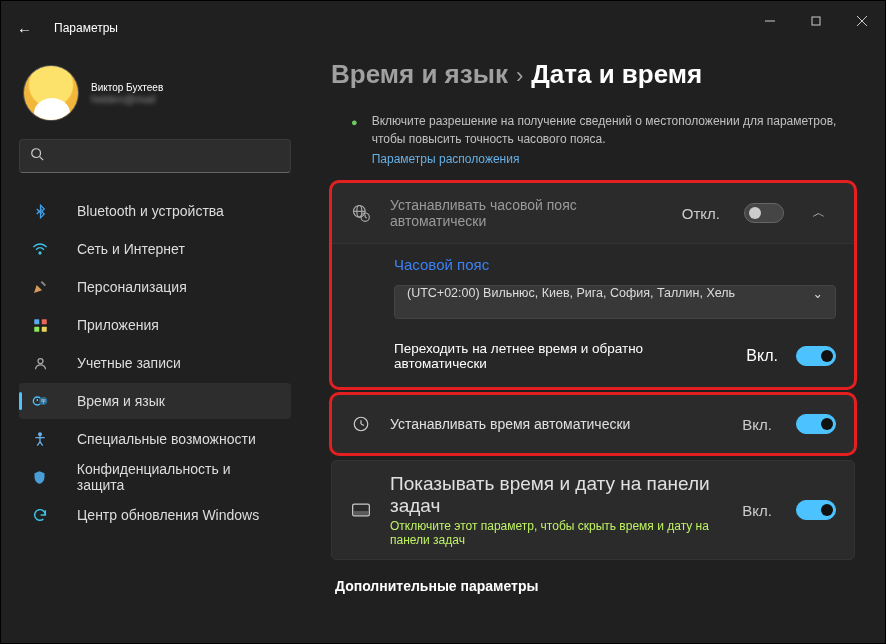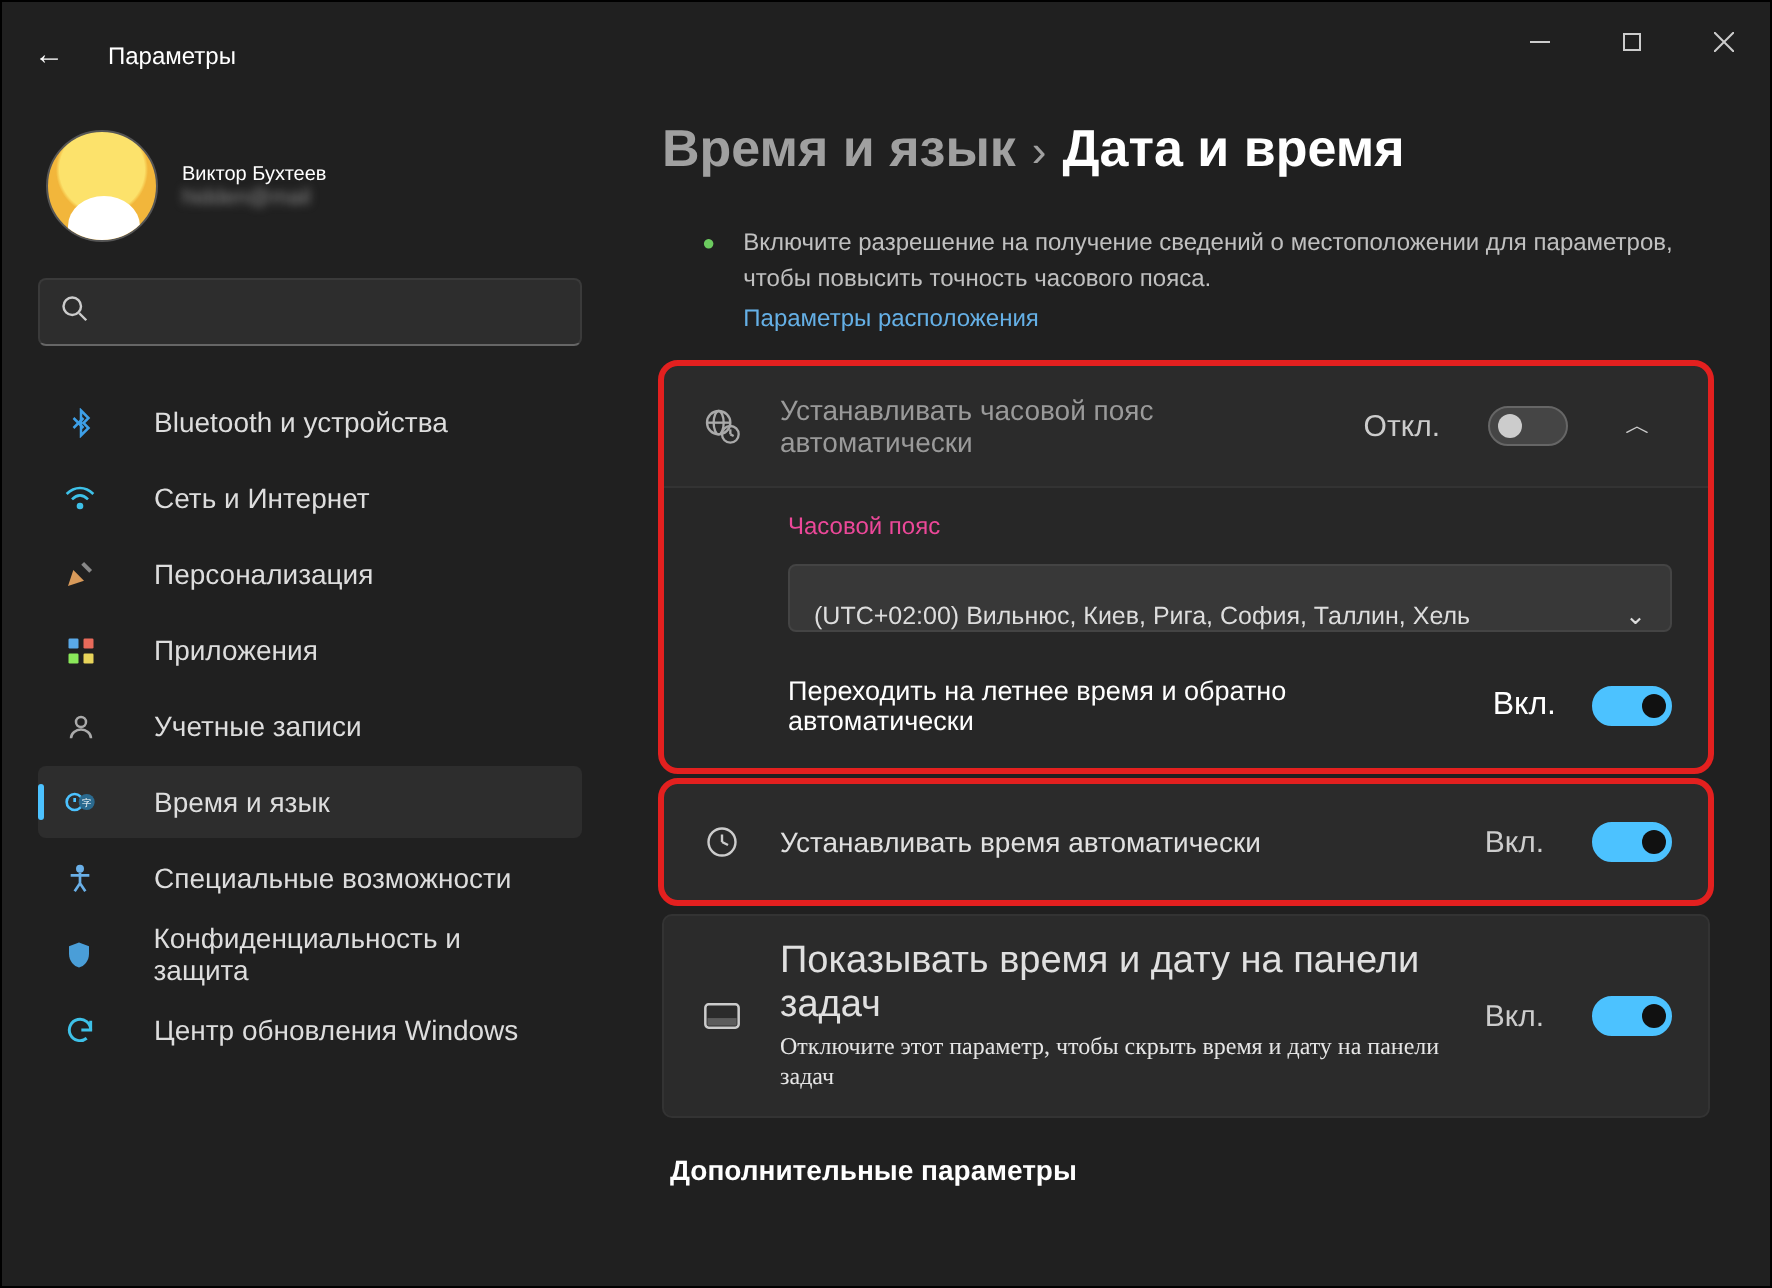--- a/index.html
+++ b/index.html
@@ -66,36 +66,36 @@
   .infobar .link { color:#65b0e6; font-size:12px; cursor:pointer; display:inline-block; margin-top:2px;}
   .card {
     background:#2b2b2b; border:1px solid #333; border-radius:5px;
     margin-bottom:6px;
   }
   .row {
     display:flex; align-items:center; padding:14px 18px; gap:18px; min-height:58px;
   }
   .row .ricon { width:22px; color:#aaa; display:flex; justify-content:center; font-size:17px;}
   .row .rtext { flex:1; font-size:14px; color:#e0e0e0;}
-  .row .rsub { font-size:12px; color:#e5e5e5; margin-top:2px;font-family:Liberation Serif, serif;}
+  .row .rsub { font-size:12px; color:#bef264; margin-top:2px;}
   .row .state { font-size:15px; color:#ccc; margin-right:6px;}
   .toggle {
     width:40px; height:20px; border-radius:10px; position:relative; cursor:pointer;
     background:#454545; border:1px solid #666;
   }
   .toggle .knob { position:absolute; width:12px; height:12px; border-radius:50%; background:#ccc; top:3px; left:4px; transition:.15s;}
   .toggle.on { background:#4cc2ff; border-color:#4cc2ff;}
   .toggle.on .knob { left:24px; background:#111;}
   .chev { width:34px; text-align:center; color:#ccc; cursor:pointer; font-size:13px;}
   .highlight { outline:3px solid #e3201f; outline-offset:-1px; border-radius:8px;}
   .subcard { background:#272727; border-top:1px solid #333;}
-  .subhead { padding:12px 18px 4px 62px; font-size:12px; color:#ec4899;}
+  .subhead { padding:12px 18px 4px 62px; font-size:15px; color:#3b82f6;}
   .select {
     margin:8px 18px 14px 62px; background:#383838; border:1px solid #444; border-radius:4px;
-    height:34px; display:flex; align-items:flex-end; justify-content:space-between;
+    height:34px; display:flex; align-items:flex-start; justify-content:space-between;
     padding:0 12px; font-size:12.5px; color:#ddd; cursor:pointer;
   }
   .subrow { display:flex; align-items:center; padding:8px 18px 16px 62px; gap:18px;}
   .subrow .rtext { flex:1; font-size:13.5px;}
   .sectionhead { font-size:14px; font-weight:600; margin:18px 0 10px 4px;}
   ::-webkit-scrollbar{width:4px;} ::-webkit-scrollbar-thumb{background:#555;border-radius:2px;}
 </style>
 </head>
 <body>
 

